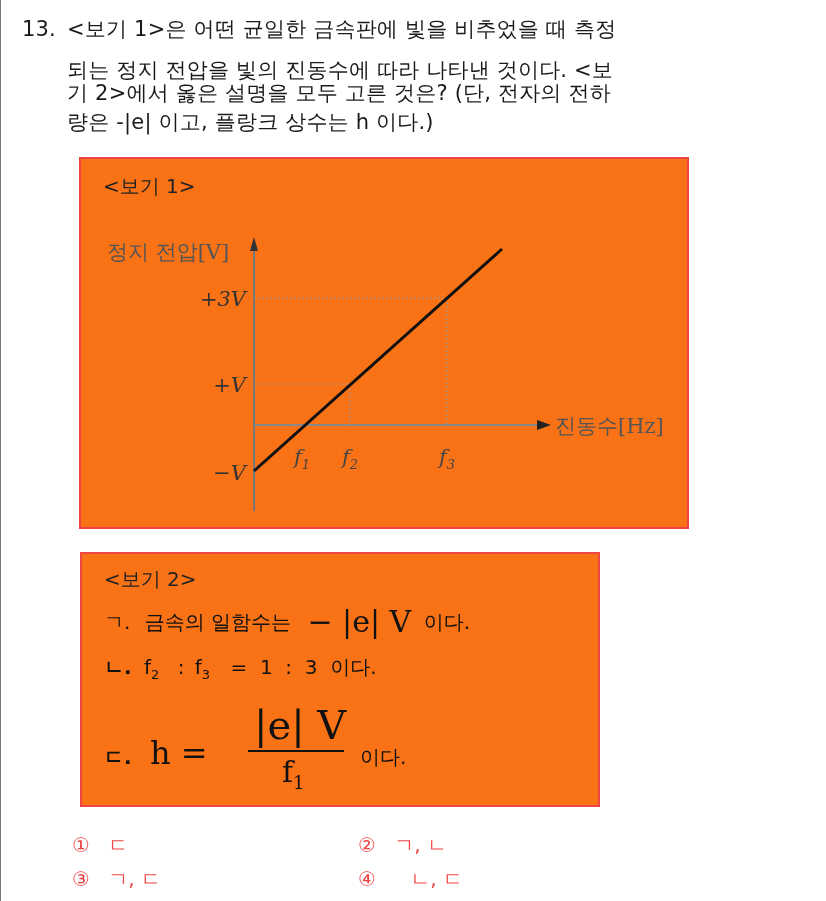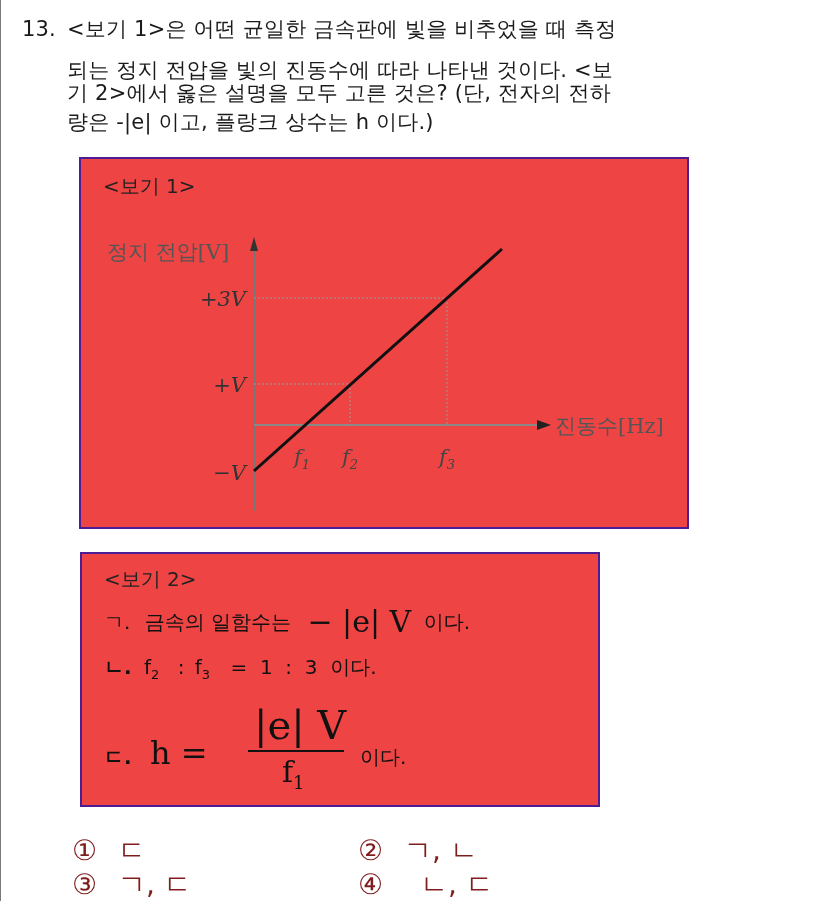--- a/index.html
+++ b/index.html
@@ -3,28 +3,28 @@
 <meta charset="utf-8">
 <style>
   html, body { margin:0; padding:0; background:#ffffff; }
   body { width:826px; height:901px; position:relative; overflow:hidden;
          font-family: "DejaVu Sans", "Liberation Sans", sans-serif; color:#1a1a1a; }
   .page-border { position:absolute; left:0; top:0; width:1px; height:901px; background:#7a7a7a; }
   .question { position:absolute; left:22px; top:14px; width:780px; font-size:21px; line-height:31px; letter-spacing:0.2px; }
   .q-num { position:absolute; left:0; top:0; }
   .q-line { position:absolute; left:45px; white-space:nowrap; }
   .q-line.first { left:45px; }
-  .box { position:absolute; border:2px solid #4c1d95; background:#ef4444; }
+  .box { position:absolute; border:2px solid #ef4444; background:#f97316; }
   #box1 { left:79px; top:157px; width:606px; height:368px; }
   #box2 { left:80px; top:552px; width:478px; height:251px;padding-left:38px; }
   .box-title { position:absolute; left:22px; top:14px; font-size:20px; font-family:"DejaVu Sans", sans-serif; color:#222; }
   .graph { position:absolute; left:0; top:0; }
   .serif { font-family:"DejaVu Serif", "Liberation Serif", serif; }
   .stmt { position:absolute; left:22px; white-space:nowrap; font-size:20px; color:#111; }
-  .choice { position:absolute; font-size:28px; white-space:nowrap; color:#7f1d1d; }
+  .choice { position:absolute; font-size:20px; white-space:nowrap; color:#ef4444; }
 </style>
 </head>
 <body>
 
 <div class="page-border"></div>
 
 <div class="question">
   <span class="q-num">13.</span>
   <span class="q-line first" style="top:0px;">&lt;보기 1&gt;은 어떤 균일한 금속판에 빛을 비추었을 때 측정</span>
   <span class="q-line" style="top:41px;">되는 정지 전압을 빛의 진동수에 따라 나타낸 것이다. &lt;보</span>

